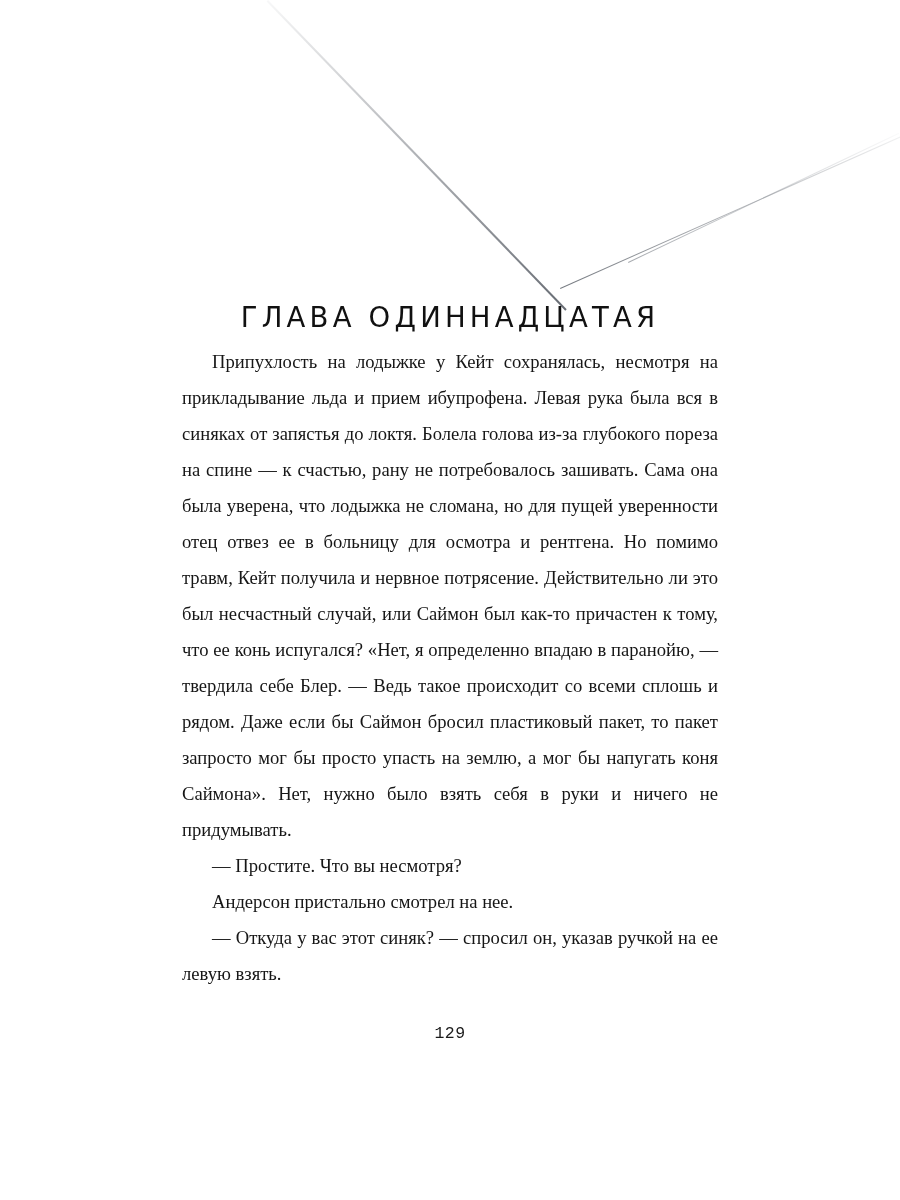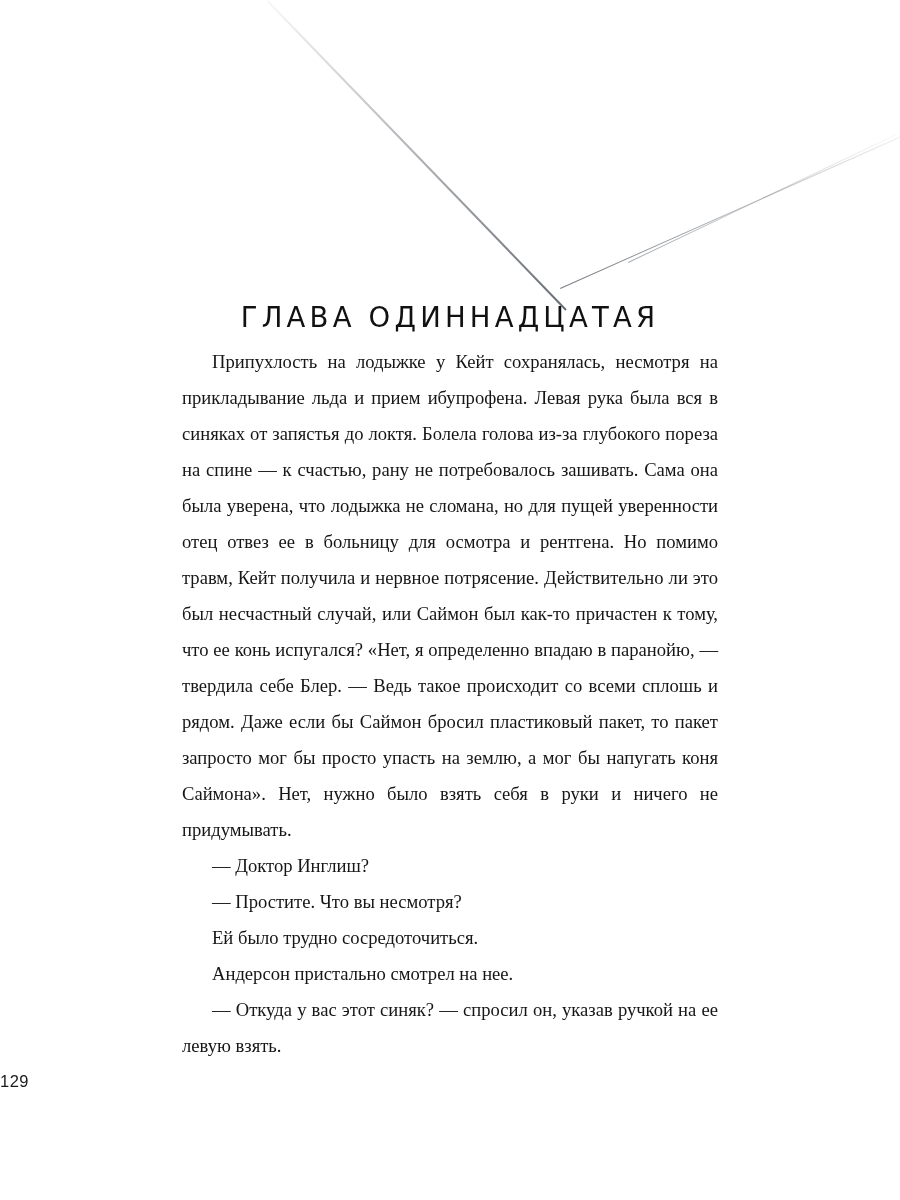--- a/index.html
+++ b/index.html
@@ -88,44 +88,43 @@
 
   .text-block p {
     margin: 0;
     text-indent: 30px;
   }
 
   .folio {
     position: absolute;
     left: 0;
     right: 0;
-    top: 1072px;
+    top: 1024px;
+    text-align: center;
     font-size: 16.5px;
     color: #1a1a1a;
-    font-family: Liberation Sans, sans-serif;
+    font-family: Liberation Mono, monospace;
     letter-spacing: 0.5px;
   }
 </style>
 </head>
 <body>
 
 <div class="deco-layer">
   <div class="deco-line deco-line-1"></div>
   <div class="deco-line deco-line-2"></div>
   <div class="deco-line deco-line-3"></div>
 </div>
 
 <div class="page">
 
   <h1 class="chapter-title">ГЛАВА ОДИННАДЦАТАЯ</h1>
 
   <div class="text-block">
     <p>Припухлость на лодыжке у Кейт сохранялась, несмотря на прикладывание льда и прием ибупрофена. Левая рука была вся в синяках от запястья до локтя. Болела голова из-за глубокого пореза на спине — к счастью, рану не потребовалось зашивать. Сама она была уверена, что лодыжка не сломана, но для пущей уверенности отец отвез ее в больницу для осмотра и рентгена. Но помимо травм, Кейт получила и нервное потрясение. Действительно ли это был несчастный случай, или Саймон был как-то причастен к тому, что ее конь испугался? «Нет, я определенно впадаю в паранойю, — твердила себе Блер. — Ведь такое происходит со всеми сплошь и рядом. Даже если бы Саймон бросил пластиковый пакет, то пакет запросто мог бы просто упасть на землю, а мог бы напугать коня Саймона». Нет, нужно было взять себя в руки и ничего не придумывать.</p>
-    <p>— Доктор Инглиш?</p>
     <p>— Простите. Что вы несмотря?</p>
-    <p>Ей было трудно сосредоточиться.</p>
     <p>Андерсон пристально смотрел на нее.</p>
     <p>— Откуда у вас этот синяк? — спросил он, указав ручкой на ее левую взять.</p>
   </div>
 
   <div class="folio">129</div>
 
 </div>
 
 </body></html>

